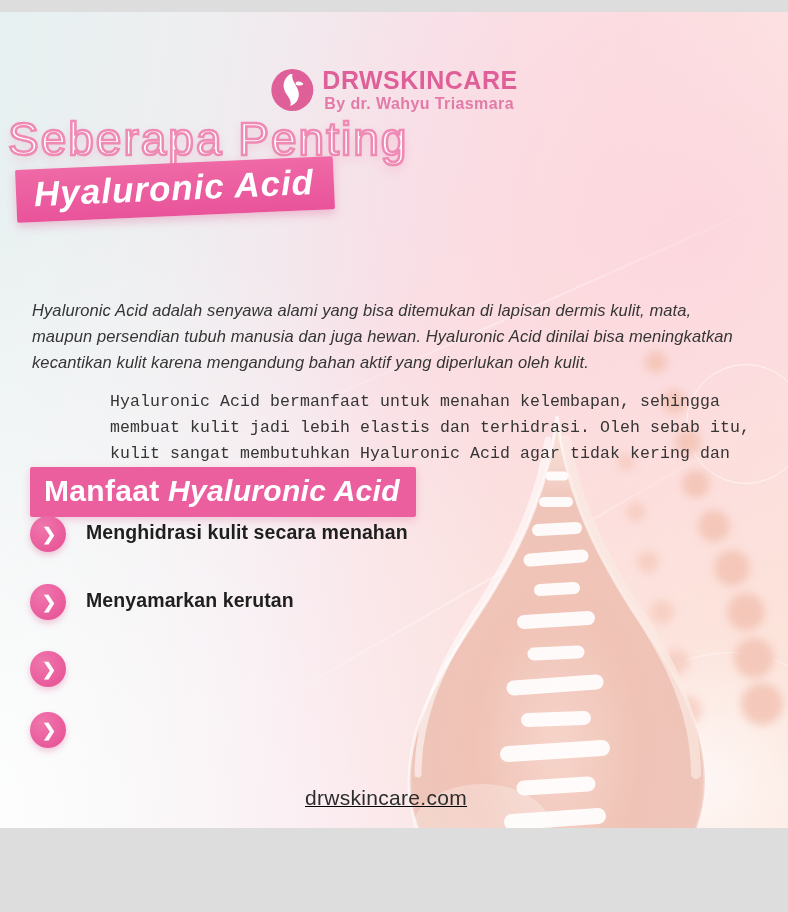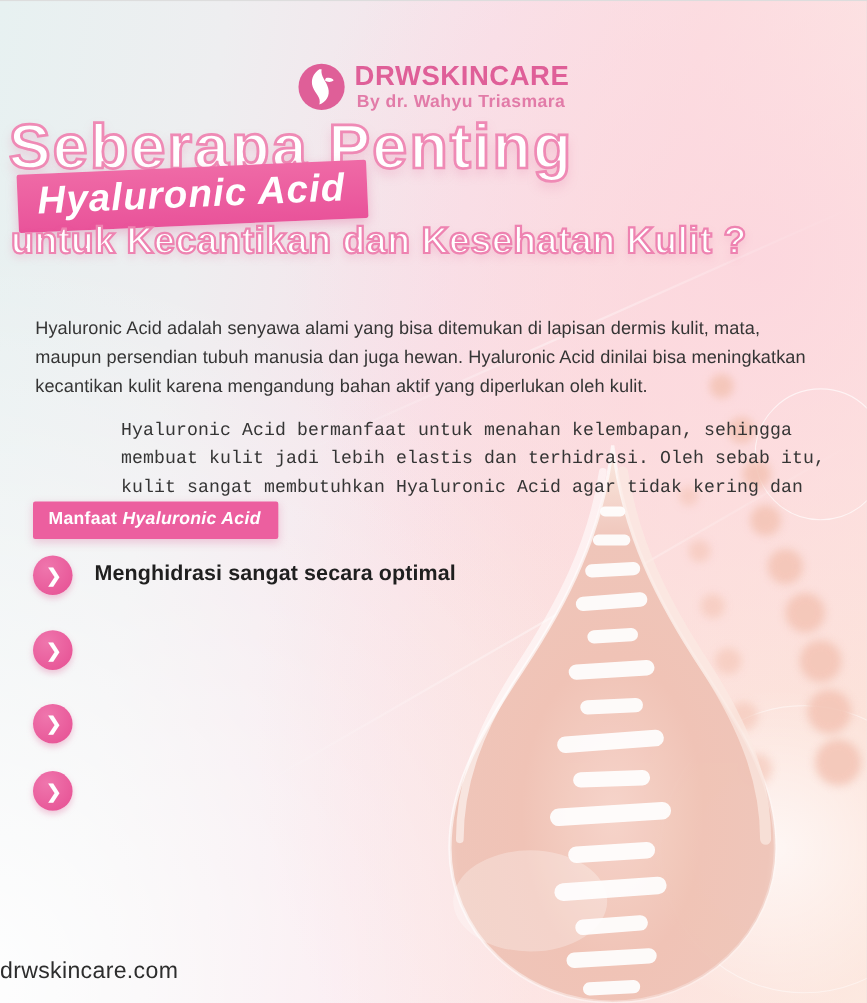--- a/index.html
+++ b/index.html
@@ -1,19 +1,19 @@
 <!DOCTYPE html>
 <html><head>
 <meta charset="utf-8">
 <style>
   html,body{margin:0;padding:0;background:#ddd;}
   .poster{
     position:relative;
-    width:788px;height:912px;
-    margin:1px auto;
+    width:788px;height:816px;
+    margin:12px auto;
     overflow:hidden;
     font-family:"Liberation Sans",sans-serif;
     background:
       radial-gradient(circle at 88% 26%, rgba(252,214,222,.9) 0%, rgba(252,214,222,0) 45%),
       radial-gradient(circle at 102% 72%, rgba(252,226,217,.95) 0%, rgba(252,226,217,0) 55%),
       radial-gradient(circle at -5% 98%, rgba(255,255,255,.95) 0%, rgba(255,255,255,0) 55%),
       linear-gradient(100deg,#e7f1f1 0%,#eeeef0 22%,#f8e2ea 48%,#fce0e2 68%,#fdf0e8 100%);
   }
   
   .streak{position:absolute;height:2px;background:linear-gradient(90deg,rgba(255,255,255,0),rgba(255,255,255,.7),rgba(255,255,255,0));opacity:.55;}
@@ -25,21 +25,21 @@
 
   
   .logo{position:absolute;top:56px;left:50%;transform:translateX(-50%);display:flex;align-items:center;gap:8px;}
   .logo-text{display:flex;flex-direction:column;line-height:1;}
   .logo-name{font-size:25px;font-weight:800;color:#df5f98;letter-spacing:.5px;}
   .logo-tagline{font-size:16px;font-weight:700;color:#e27ba8;margin-top:3px;letter-spacing:.4px;padding-left:2px;}
 
   
   .title-line1{
     position:absolute;left:8px;top:100px;
-    font-size:57px;font-weight:700;letter-spacing:2px;white-space:nowrap;
+    font-size:46px;font-weight:400;letter-spacing:2px;white-space:nowrap;
     color:#fff;-webkit-text-stroke:2.5px #ef8ab5;
     text-shadow:0 0 1px #ef9ec0,0 5px 10px rgba(228,130,170,.35);
   }
   .title-banner{
     position:absolute;left:16px;top:151px;
     background:linear-gradient(180deg,#ef6aa6,#e9539a);
     padding:5px 20px 8px 18px;
     transform:rotate(-2.5deg);
     box-shadow:0 4px 10px rgba(222,98,152,.35);
     border-radius:2px;
@@ -49,48 +49,48 @@
   }
   .title-line3{
     position:absolute;left:10px;top:199px;
     font-size:34px;font-weight:800;letter-spacing:.5px;white-space:nowrap;
     color:#fff;-webkit-text-stroke:2px #ee83b1;
     text-shadow:0 0 1px #ef9ec0,0 4px 8px rgba(228,130,170,.35);
   }
 
   
   .para{position:absolute;color:#353535;font-size:16.5px;line-height:1.58;letter-spacing:.1px;}
-  .para1{left:32px;top:268px;width:708px;}
+  .para1{left:32px;top:268px;width:708px;font-style:italic;}
   .para2{left:110px;top:360px;width:648px;font-family:Liberation Mono, monospace;}
 
   
   .benefits-heading{
     position:absolute;left:30px;top:455px;
     background:#ec5f9f;color:#fff;
     padding:7px 16px 9px 14px;border-radius:2px;
-    font-size:16px;font-weight:800;letter-spacing:.3px;
+    font-size:30px;font-weight:800;letter-spacing:.3px;
     box-shadow:0 3px 8px rgba(222,98,152,.3);
   }
   .benefits-heading .it{font-style:italic;}
   .benefits-list{position:absolute;left:30px;top:508px;width:470px;list-style:none;margin:0;padding:0;}
   .benefit-item{display:flex;align-items:flex-start;gap:20px;margin-bottom:36px;}
   .benefit-item:nth-child(2){margin-bottom:35px;}
   .benefit-item:nth-child(3){margin-bottom:29px;}
   .chev{
     flex:0 0 36px;width:36px;height:36px;border-radius:50%;
     background:radial-gradient(circle at 35% 30%,#ef76ad,#e64e92);
     display:flex;align-items:center;justify-content:center;
     box-shadow:0 3px 6px rgba(222,98,152,.35);
     margin-top:-4px;
   }
   .chev span{color:#fff;font-size:17px;font-weight:800;line-height:1;transform:translateX(1px);}
   .benefit-label{font-size:19.5px;font-weight:700;color:#1f1f1f;line-height:1.32;letter-spacing:.1px;}
 
   
-  .footer{position:absolute;left:0;right:16px;bottom:18px;}
+  .footer{position:absolute;left:0;right:16px;bottom:18px;text-align:center;text-decoration:underline;}
   .footer span{font-size:21px;color:#2d2d2d;letter-spacing:.3px;}
 
   
   .art{position:absolute;pointer-events:none;}
   .helix-svg{left:596px;top:330px;filter:blur(4px);opacity:.85;}
   .drop-svg{left:352px;top:398px;}
   .glow{
     position:absolute;left:540px;top:620px;width:330px;height:300px;border-radius:50%;
     background:radial-gradient(circle,rgba(255,255,255,.85) 0%,rgba(255,255,255,0) 65%);
     opacity:.8;
@@ -173,38 +173,38 @@
     <div class="logo-text">
       <span class="logo-name">DRWSKINCARE</span>
       <span class="logo-tagline">By dr. Wahyu Triasmara</span>
     </div>
   </div>
 
   <div class="title-line1">Seberapa Penting</div>
   <div class="title-banner">
     <span>Hyaluronic Acid</span>
   </div>
-  <div class="title-line3">untuk Kecantikan dan Kesehatan Kulit ?</div>
 
   <p class="para para1">Hyaluronic Acid adalah senyawa alami yang bisa ditemukan di lapisan dermis kulit, mata, maupun persendian tubuh manusia dan juga hewan. Hyaluronic Acid dinilai bisa meningkatkan kecantikan kulit karena mengandung bahan aktif yang diperlukan oleh kulit.</p>
   <p class="para para2">Hyaluronic Acid bermanfaat untuk menahan kelembapan, sehingga membuat kulit jadi lebih elastis dan terhidrasi. Oleh sebab itu, kulit sangat membutuhkan Hyaluronic Acid agar tidak kering dan iritasi.</p>
 
   <div class="benefits-heading"><span>Manfaat </span><span class="it">Hyaluronic Acid</span></div>
 
   <ul class="benefits-list">
     <li class="benefit-item">
       <div class="chev">
           <span>❯</span>
         </div>
-      <div class="benefit-label">Menghidrasi sangat secara optimal</div>
-    </li>
-    <li class="benefit-item">
-      <div class="chev">
-          <span>❯</span>
-        </div>
+      <div class="benefit-label">Menghidrasi kulit secara menahan</div>
+    </li>
+    <li class="benefit-item">
+      <div class="chev">
+          <span>❯</span>
+        </div>
+      <div class="benefit-label">Menyamarkan kerutan</div>
     </li>
     <li class="benefit-item">
       <div class="chev">
           <span>❯</span>
         </div>
     </li>
     <li class="benefit-item">
       <div class="chev">
           <span>❯</span>
         </div>

